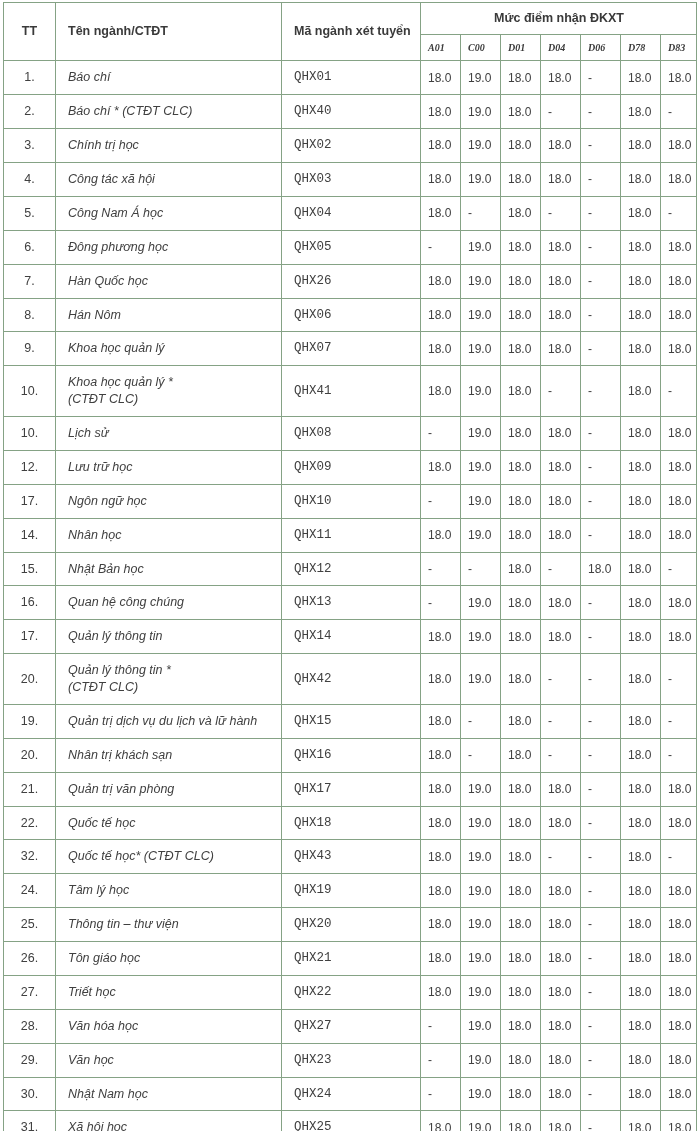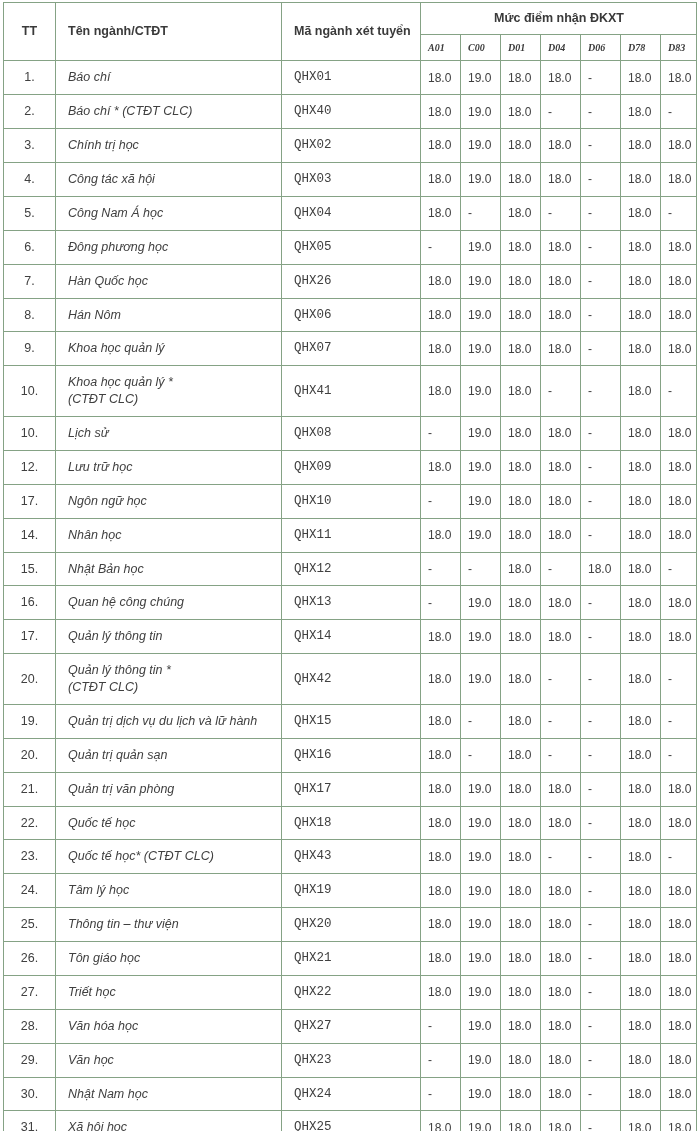--- a/index.html
+++ b/index.html
@@ -330,21 +330,21 @@
           <td class="score">18.0</td>
           <td class="score">-</td>
           <td class="score">18.0</td>
           <td class="score">-</td>
           <td class="score">-</td>
           <td class="score">18.0</td>
           <td class="score">-</td>
         </tr>
         <tr>
           <td class="tt">20.</td>
-          <td class="name">Quản trị quản sạn</td>
+          <td class="name">Nhân trị khách sạn</td>
           <td class="code">QHX16</td>
           <td class="score">18.0</td>
           <td class="score">-</td>
           <td class="score">18.0</td>
           <td class="score">-</td>
           <td class="score">-</td>
           <td class="score">18.0</td>
           <td class="score">-</td>
         </tr>
         <tr>
@@ -365,21 +365,21 @@
           <td class="code">QHX18</td>
           <td class="score">18.0</td>
           <td class="score">19.0</td>
           <td class="score">18.0</td>
           <td class="score">18.0</td>
           <td class="score">-</td>
           <td class="score">18.0</td>
           <td class="score">18.0</td>
         </tr>
         <tr>
-          <td class="tt">23.</td>
+          <td class="tt">32.</td>
           <td class="name">Quốc tế học* (CTĐT CLC)</td>
           <td class="code">QHX43</td>
           <td class="score">18.0</td>
           <td class="score">19.0</td>
           <td class="score">18.0</td>
           <td class="score">-</td>
           <td class="score">-</td>
           <td class="score">18.0</td>
           <td class="score">-</td>
         </tr>

